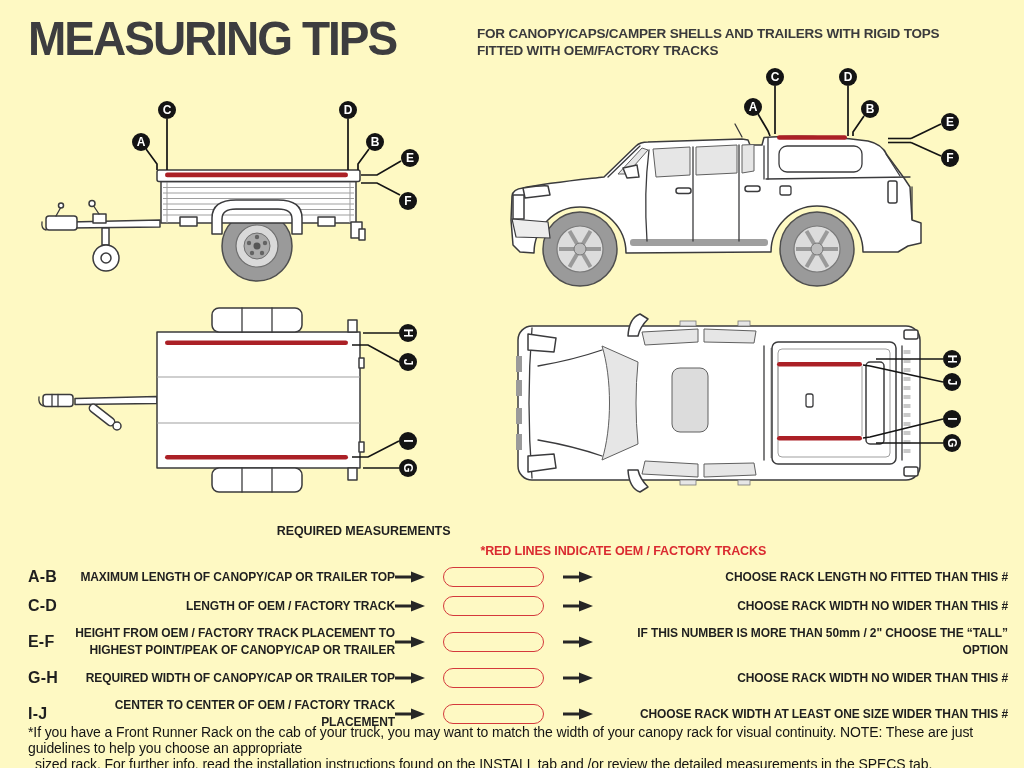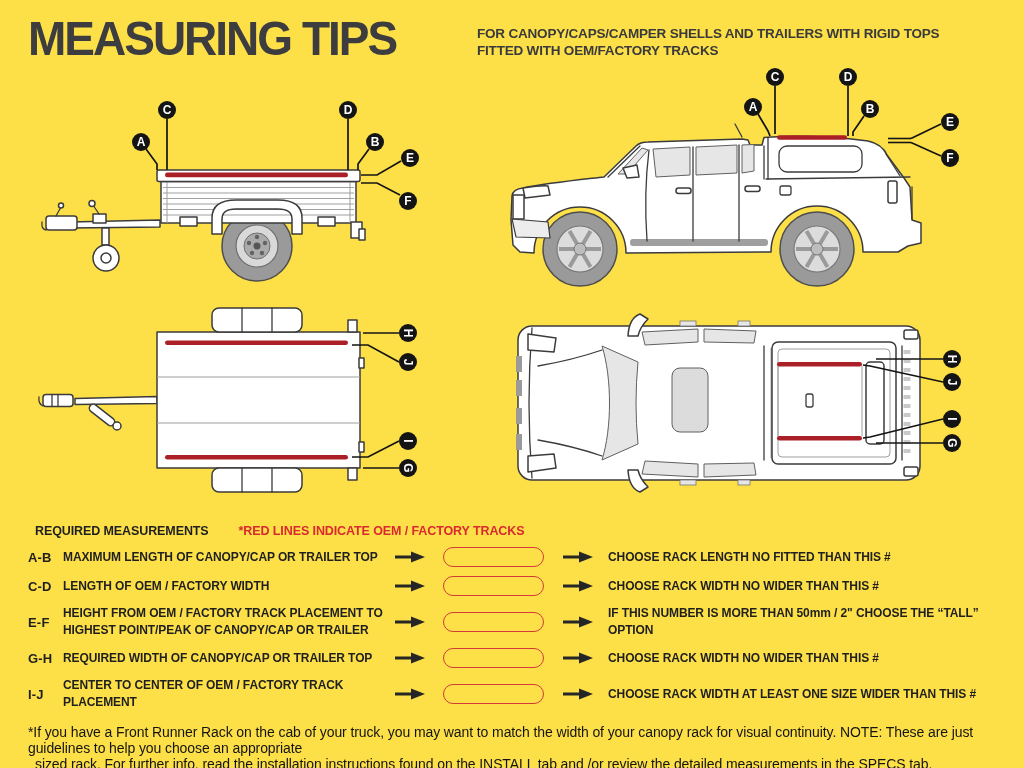--- a/index.html
+++ b/index.html
@@ -1,16 +1,16 @@
 <!DOCTYPE html>
 <html><head>
 <meta charset="utf-8">
 <style>
   html,body{margin:0;padding:0;background:#fff;}
-  .page{position:relative;width:1024px;height:768px;background:#fde047;overflow:hidden;
+  .page{position:relative;width:1024px;height:768px;background:#fef9c3;overflow:hidden;
         font-family:"Liberation Sans",sans-serif;color:#1f1f1f;}
 
   
   .title{position:absolute;left:28px;top:12px;font-size:46px;line-height:50px;font-weight:bold;
          color:#3d3d3f;letter-spacing:-2px;transform:scaleY(1.06);transform-origin:left top;white-space:nowrap;}
   .subtitle{position:absolute;left:460px;top:25px;font-size:13.5px;font-weight:bold;color:#3a3a3c;
             line-height:17px;letter-spacing:-0.2px;margin-left:17px;}
 
   
   svg{position:absolute;}
@@ -23,31 +23,31 @@
   .thin{fill:none;stroke:#9f9f9f;stroke-width:1;}
   .glass{fill:#e6e6e6;stroke:#606060;stroke-width:1;}
   .track{fill:#ab2026;}
   .leader{fill:none;stroke:#141414;stroke-width:1.7;}
   .callout circle{fill:#141414;}
   .callout text{fill:#ffffff;font-family:"Liberation Sans",sans-serif;font-weight:bold;font-size:12px;
                 text-anchor:middle;dominant-baseline:central;}
 
   
   .meas{position:absolute;left:28px;top:524px;width:980px;}
-  .m-head{display:flex;gap:30px;font-size:12.5px;font-weight:bold;letter-spacing:-0.1px;padding-left:7px;}
-  .m-head .legend{color:#da2a30;}
+  .m-head{display:flex;gap:30px;font-size:12.5px;font-weight:bold;letter-spacing:-0.1px;padding-left:7px;justify-content:center;}
+  .m-head .legend{color:#da2a30;margin-top:20px;}
   .m-row{display:flex;align-items:center;margin-top:9px;min-height:18px;}
-  .m-row .code{width:35px;font-size:13px;font-weight:bold;letter-spacing:0.2px;}
+  .m-row .code{width:35px;font-size:16px;font-weight:bold;letter-spacing:0.2px;}
   .m-row .desc{width:332px;font-size:12px;font-weight:bold;line-height:17px;letter-spacing:-0.1px;}
   .m-row .arr1{width:48px;display:flex;align-items:center;}
   .m-row .arr2{width:45px;display:flex;align-items:center;}
   .pill{display:block;width:101px;height:20px;border:1.6px solid #d4393c;border-radius:11px;
         box-sizing:border-box;margin-right:19px;}
   .m-row .out{flex:1;font-size:12px;font-weight:bold;line-height:17px;letter-spacing:-0.1px;}
-  .l{display:block;}
+  .l{display:block;text-align:right;}
 
   
   .foot{position:absolute;left:28px;top:724px;width:982px;font-size:14px;font-weight:normal;
         color:#141414;line-height:16px;letter-spacing:-0.1px;}
   .foot .l2{padding-left:7px;}
 </style>
 </head>
 <body>
 
 <div class="page">
@@ -392,21 +392,21 @@
           </svg>
         </span>
       <span class="out">
           <span class="l">CHOOSE RACK LENGTH NO FITTED THAN THIS #</span>
         </span>
     </div>
 
     <div class="m-row">
       <span class="code">C-D</span>
       <span class="desc">
-          <span class="l">LENGTH OF OEM / FACTORY WIDTH</span>
+          <span class="l">LENGTH OF OEM / FACTORY TRACK</span>
         </span>
       <span class="arr1">
           <svg style="position:static" width="30" height="12" viewBox="0 0 30 12">
             <rect x="0" y="4.5" width="17" height="3" fill="#262626"></rect>
             <polygon points="16,0.5 30,6 16,11.5" fill="#262626"></polygon>
           </svg>
         </span>
       <span class="pill"></span>
       <span class="arr2">
           <svg style="position:static" width="30" height="12" viewBox="0 0 30 12">

